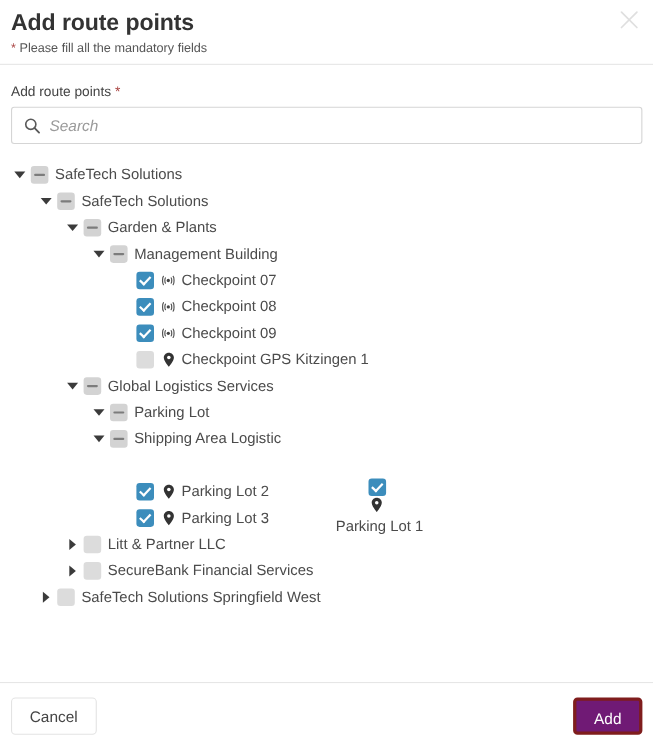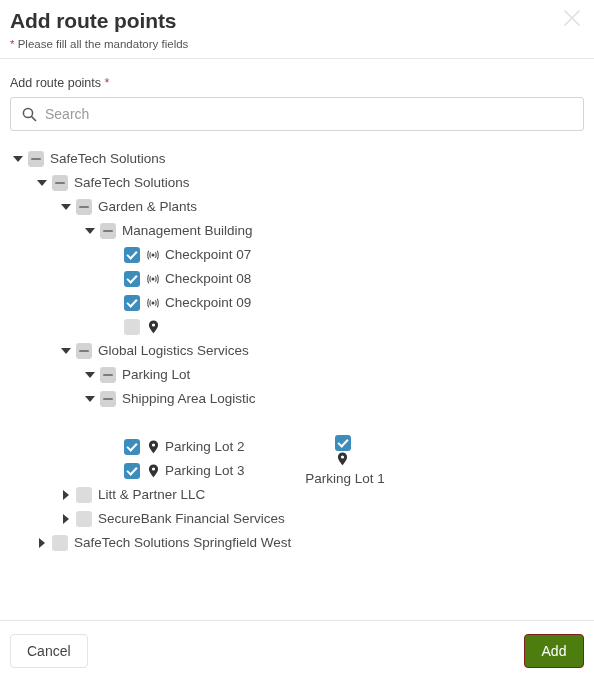--- a/index.html
+++ b/index.html
@@ -98,20 +98,21 @@
   .search-input {
     border: none;
     outline: none;
     flex: 1 1 auto;
     font-family: "Liberation Sans", sans-serif;
     font-size: 14px;
     color: #be185d;
     background: transparent;
     padding: 0;
     height: 28px;
+    font-style: italic;
   }
   .search-input::placeholder {
     color: #9a9a9a;
     opacity: 1;
   }
 
   
   .tree {
     margin-top: 4px;
     user-select: none;
@@ -225,22 +226,22 @@
     height: 34px;
     line-height: 32px;
     box-sizing: border-box;
   }
   .btn-cancel {
     background: #ffffff;
     border: 1px solid #e3e3e3;
     color: #444444;
   }
   .btn-add {
-    background: #4d7c0f;
-    border: 1px solid #7f1d1d;
+    background: #701a75;
+    border: 3px solid #7f1d1d;
     color: #ffffff;
     min-width: 60px;
     text-align: center;
   }
 </style>
 </head>
 <body>
 
 <div class="dialog">
 
@@ -347,20 +348,21 @@
         </div>
         <div class="tree-row" style="padding-left: 96px;">
           <span class="toggle empty"></span>
           <span class="cbox unchecked"></span>
           <span class="node-icon">
             <svg width="11" height="14" viewBox="0 0 11 14" aria-hidden="true">
               <path d="M5.5 0.6C2.9 0.6 0.9 2.6 0.9 5.1c0 3.2 4.6 8.3 4.6 8.3s4.6-5.1 4.6-8.3c0-2.5-2-4.5-4.6-4.5z" fill="#333"></path>
               <circle cx="5.5" cy="5" r="1.6" fill="#fff"></circle>
             </svg>
           </span>
+          <span class="node-label">Checkpoint GPS Kitzingen 1</span>
         </div>
         <div class="tree-row" style="padding-left: 48px; text-align: center;">
           <span class="toggle">
             <span class="tri tri-down"></span>
           </span>
           <span class="cbox indeterminate"></span>
           <span class="node-label">Global Logistics Services</span>
         </div>
         <div class="tree-row" style="padding-left: 72px;">
           <span class="toggle">

